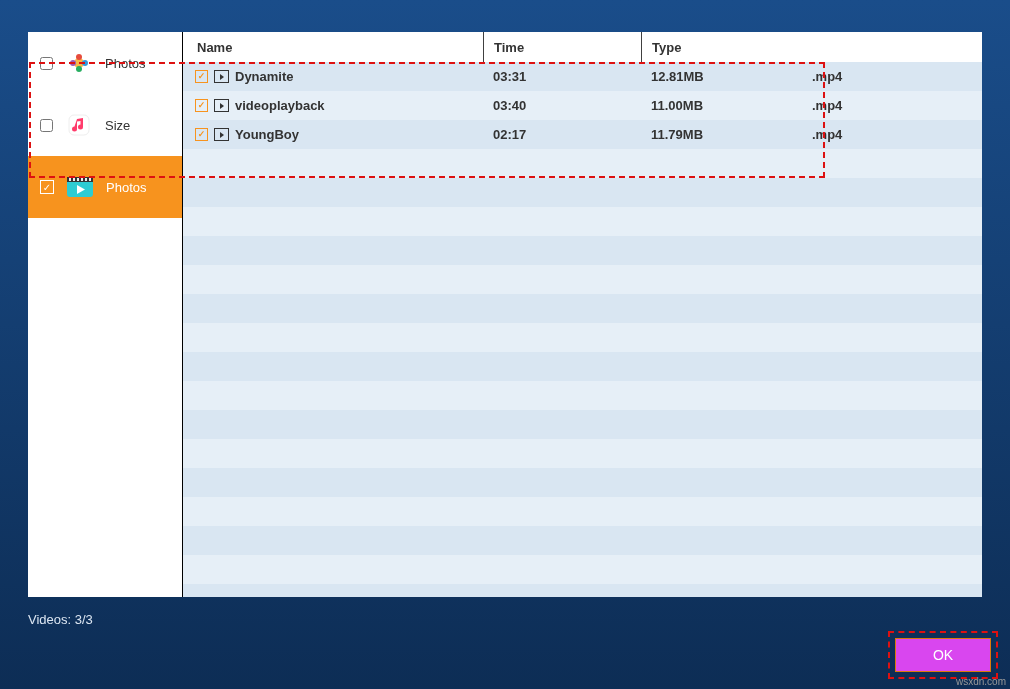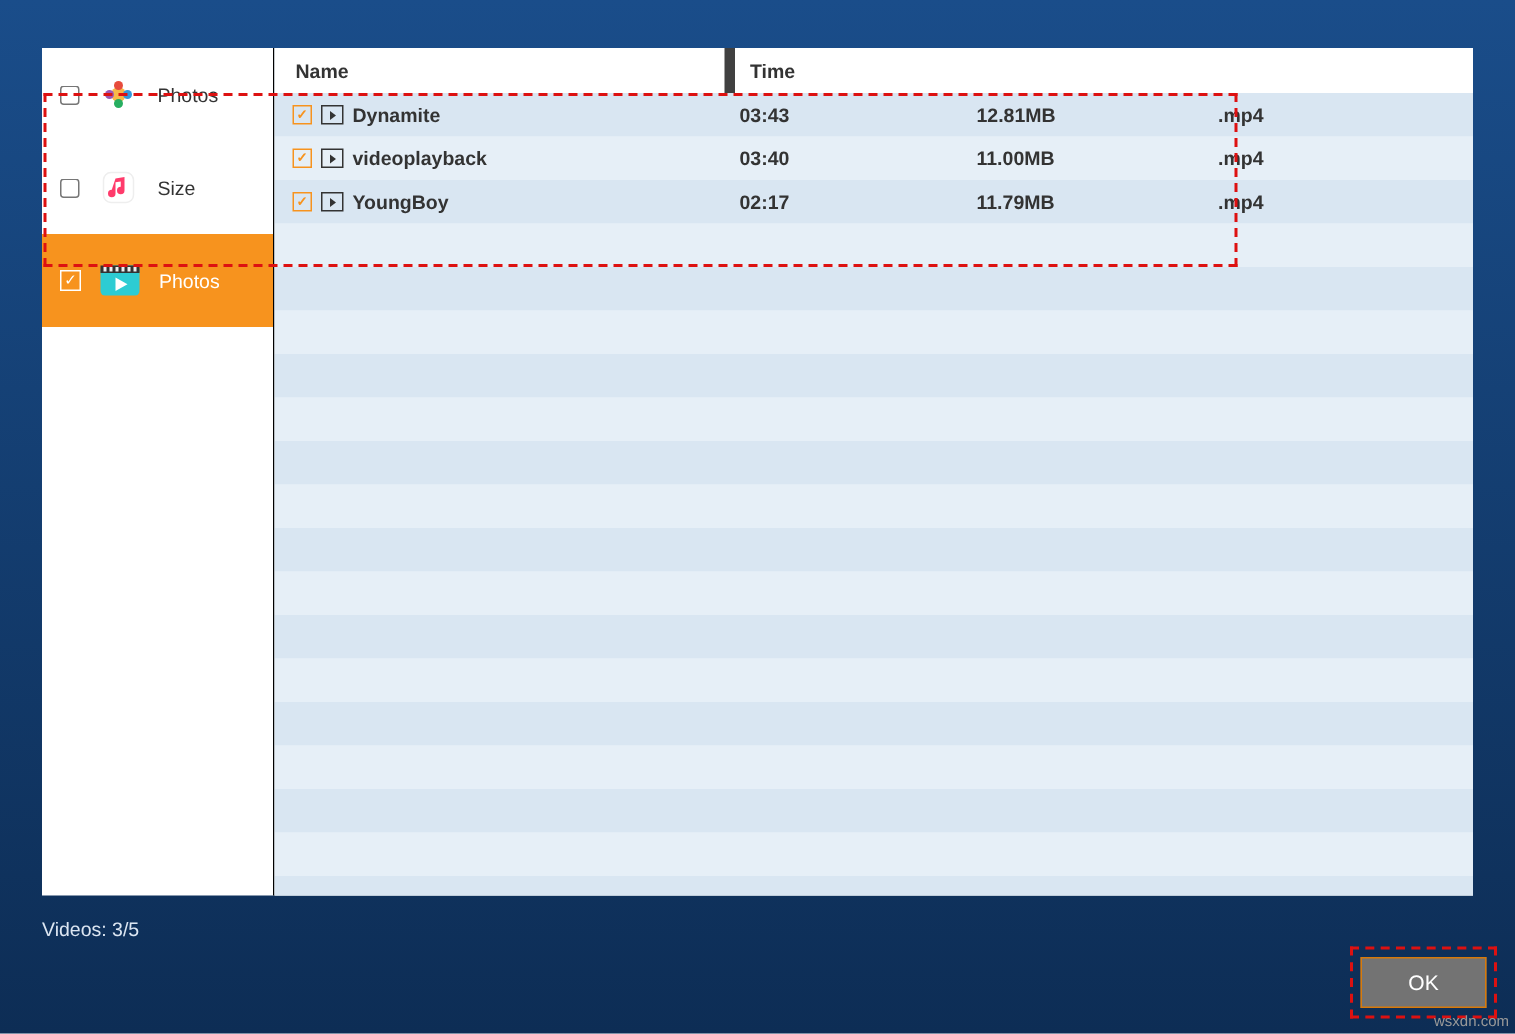--- a/index.html
+++ b/index.html
@@ -59,21 +59,21 @@
     font-weight: bold;
   }
   .thead {
     display: flex;
     height: 30px;
     background: #fff;
   }
   .thead .cell {
     display: flex; align-items: center;
     color: #333; font-size: 13px;
-    border-left: 7px solid #404040;
+    border-left: 1px solid #404040;
     padding-left: 10px;
   }
   .thead .cell:first-child { border-left: none; padding-left: 14px;}
   .c-name { flex: 0 0 300px; }
   .c-time { flex: 0 0 158px; }
   .c-size { flex: 0 0 161px; }
   .c-type { flex: 1; }
   .tbody { flex: 1; overflow: hidden; position: relative; }
   .row {
     display: flex;
@@ -108,22 +108,22 @@
     font-size: 13px;
   }
   .ok-wrap {
     position: absolute;
     right: 12px;
     bottom: 10px;
     border: 2px dashed #d11;
     padding: 5px;
   }
   .ok-btn {
-    width: 84px; height: 34px;
-    background: #737373;
+    width: 96px; height: 34px;
+    background: #d946ef;
     border: 1px solid #d87a0a;
     color: #fff;
     font-size: 14px;
     cursor: pointer;
   }
   .watermark {
     position:absolute; right:4px; bottom:2px; font-size:10px; color:#999;
   }
 </style>
 </head>
@@ -174,30 +174,31 @@
       </span>
       <span>Photos</span>
     </div>
 
   </div>
 
   <div class="content">
     <div class="thead">
       <div class="cell c-name">Name</div>
       <div class="cell c-time">Time</div>
+      <div class="cell c-type">Type</div>
     </div>
     <div class="tbody">
 
       <div class="row">
         <div class="cell c-name">
           <span class="file-chk">✓</span>
           <span class="video-icon"></span>
           <span>Dynamite</span>
         </div>
-        <div class="cell c-time">03:43</div>
+        <div class="cell c-time">03:31</div>
         <div class="cell c-size">12.81MB</div>
         <div class="cell c-type">.mp4</div>
       </div>
 
       <div class="row">
         <div class="cell c-name">
           <span class="file-chk">✓</span>
           <span class="video-icon"></span>
           <span>videoplayback</span>
         </div>
@@ -231,19 +232,19 @@
       <div class="row"></div>
       <div class="row"></div>
       <div class="row"></div>
       <div class="row"></div>
       <div class="row"></div>
     </div>
     <div class="highlight-area"></div>
   </div>
 </div>
 
-<div class="status-bar">Videos: 3/5</div>
+<div class="status-bar">Videos: 3/3</div>
 
 <div class="ok-wrap">
   <button class="ok-btn">OK</button>
 </div>
 
 <div class="watermark">wsxdn.com</div>
 
 </body></html>

